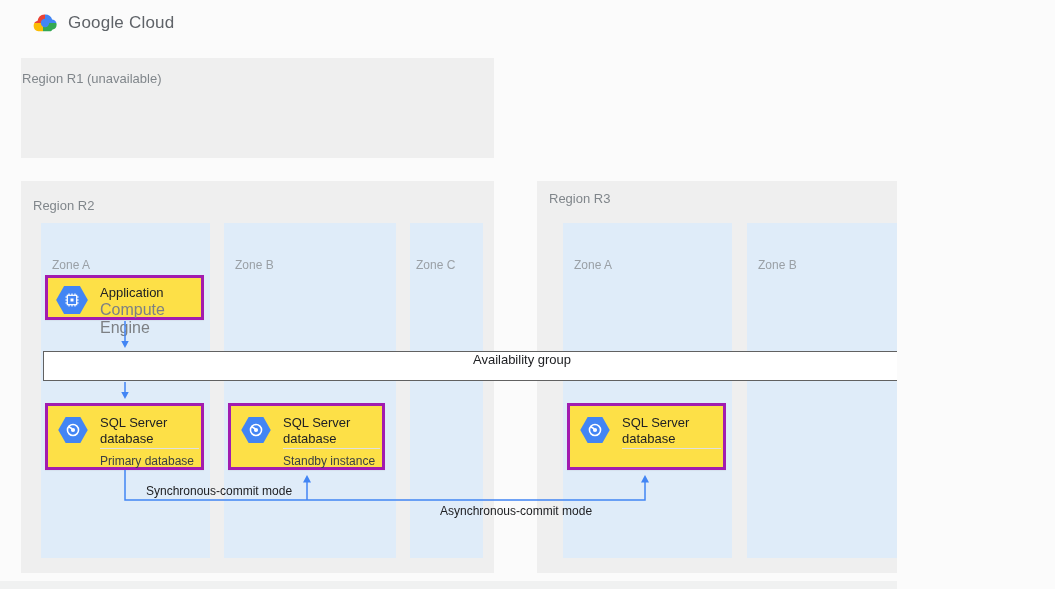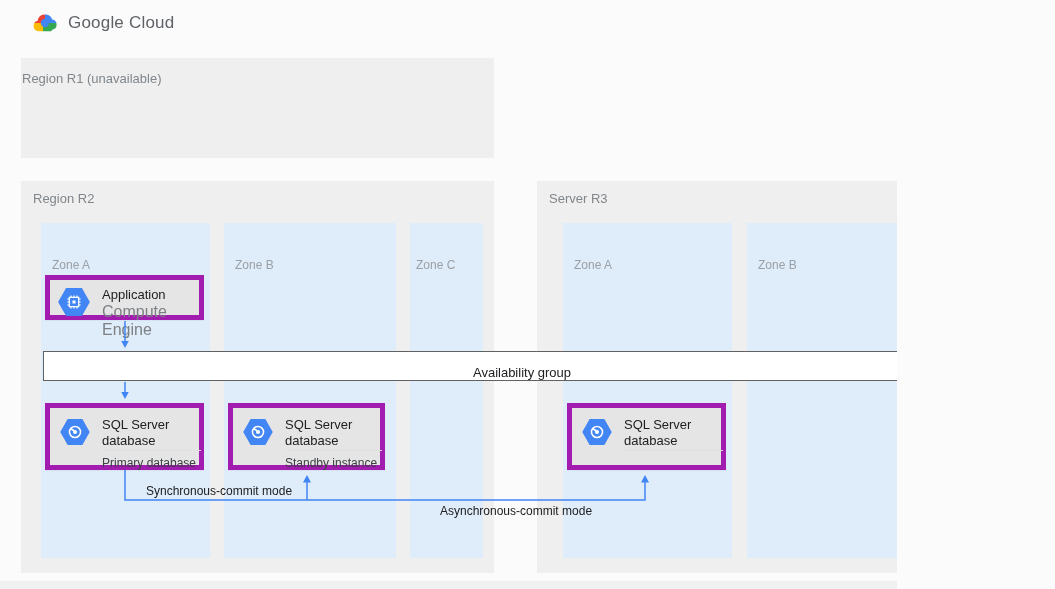--- a/index.html
+++ b/index.html
@@ -16,33 +16,33 @@
   .logo-text{font-size:17px;color:#5f6368;letter-spacing:.2px;}
 
   
   .region{position:absolute;background:#efefef;}
   .region-label{position:absolute;font-size:13px;color:#80868b;}
   .zone{position:absolute;background:#dfecf9;}
   .zone-label{position:absolute;font-size:12px;color:#9aa0a6;margin-top:24px;}
 
   
   .node{
-    position:absolute;background:#e5e5e5;border:5px solid #a21caf;
+    position:absolute;background:#fde047;border:3px solid #a21caf;
     box-sizing:border-box;box-shadow:0 1px 1px rgba(0,0,0,.04);
   }
   .node .hexicon{position:absolute;}
   .node-title{position:absolute;font-size:13px;line-height:16px;color:#202124;}
   .node-subtitle{position:absolute;font-size:16px;color:#7d8084;}
   .node-divider{position:absolute;height:1px;background:#e0e0e0;}
   .instance-label{position:absolute;font-size:12px;color:#3c4043;}
 
   .availability-bar{
     position:absolute;left:43px;top:351px;width:958px;height:30px;
     background:#ffffff;border:1.5px solid #616161;box-sizing:border-box;
-    display:flex;align-items:flex-end;justify-content:center;
+    display:flex;align-items:flex-start;justify-content:center;
     font-size:13px;color:#202124;
   }
 
   .edge-label{position:absolute;font-size:12px;color:#202124;white-space:nowrap;}
 
   .arrows{position:absolute;left:0;top:0;pointer-events:none;}
 
   .bottom-strip{position:absolute;left:0;top:581px;width:1055px;height:8px;background:#f0f1f1;}
 </style>
 </head>
@@ -67,24 +67,24 @@
         </g>
       </svg>
     </span>
     <span class="logo-text">Google Cloud</span>
   </div>
 
   <div class="region" style="left:21px;top:58px;width:473px;height:100px;"></div>
   <div class="region-label" style="left:22px;top:71px;">Region R1 (unavailable)</div>
 
   <div class="region" style="left:21px;top:181px;width:473px;height:392px;"></div>
-  <div class="region-label" style="left:33px;top:191px;">Region R2</div>
+  <div class="region-label" style="left:33px;top:198px;">Region R2</div>
 
   <div class="region" style="left:537px;top:181px;width:479px;height:392px;"></div>
-  <div class="region-label" style="left:549px;top:191px;">Server R3</div>
+  <div class="region-label" style="left:549px;top:191px;">Region R3</div>
 
   <div class="zone" style="left:41px;top:223px;width:169px;height:335px;"></div>
   <div class="zone-label" style="left:52px;top:234px;">Zone A</div>
 
   <div class="zone" style="left:224px;top:223px;width:172px;height:335px;"></div>
   <div class="zone-label" style="left:235px;top:234px;">Zone B</div>
 
   <div class="zone" style="left:410px;top:223px;width:73px;height:335px;"></div>
   <div class="zone-label" style="left:416px;top:234px;">Zone C</div>
 

